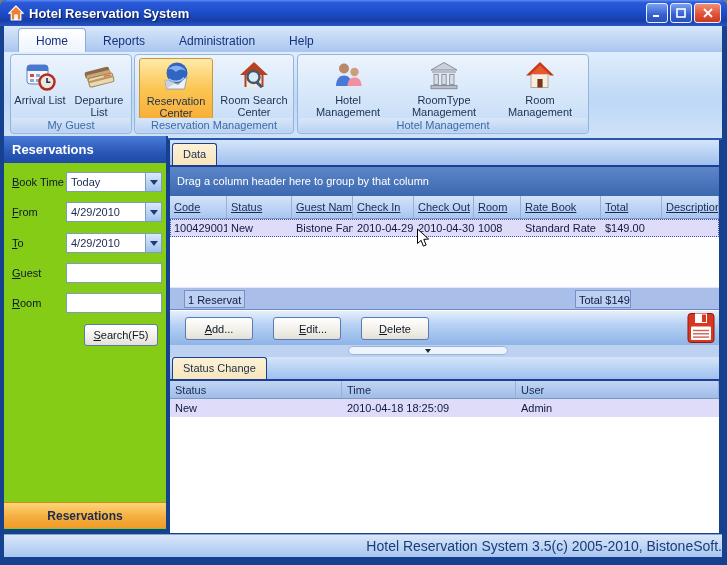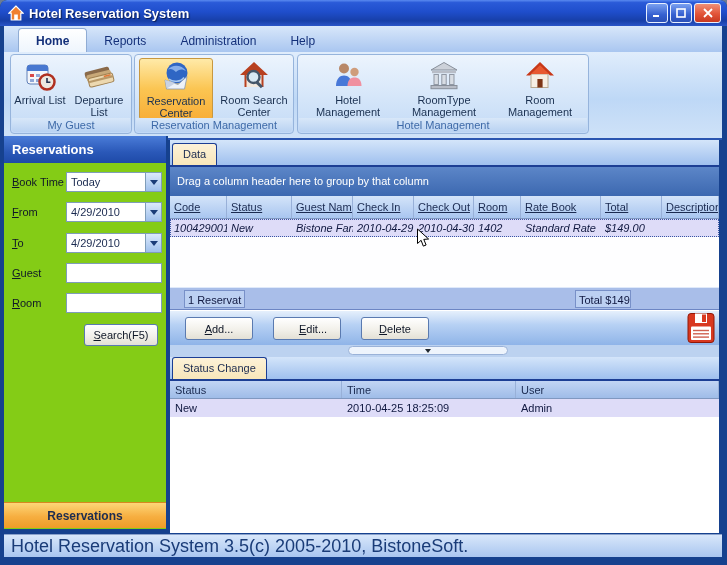--- a/index.html
+++ b/index.html
@@ -17,21 +17,21 @@
   .winbtn { width:22px; height:20px; border:1px solid #e8f0ff; border-radius:3px;
     background:linear-gradient(#7aa0f0,#3560d0 60%,#2a50b8); display:flex; align-items:center; justify-content:center;
     color:#fff; font-size:11px; cursor:default; }
   .winbtn.close { width:27px; background:linear-gradient(#f09078,#e25438 55%,#c83820); }
 
   
   .tabrow { position:absolute; left:4px; top:26px; width:718px; height:26px;
     background:linear-gradient(#d8e7fa,#a9c6f0); display:flex; align-items:flex-end; padding-left:14px; }
   .tab { padding:5px 17px 4px; color:#14307a; font-size:12px; cursor:default; }
   .tab.active { background:linear-gradient(#ffffff,#eef5fd); border:1px solid #90acd4; border-bottom:none;
-    border-radius:4px 4px 0 0; font-weight:bold;text-align:right; }
+    border-radius:4px 4px 0 0; font-weight:normal;text-align:right; }
 
   
   .ribbon { position:absolute; left:4px; top:52px; width:718px; height:88px;
     background:linear-gradient(#e0edfc,#bed8f6 55%,#cfe2f8); border-bottom:2px solid #2a55b0; }
   .rgroup { position:absolute; top:2px; height:80px; border:1px solid #96b4dc; border-radius:4px;
     background:linear-gradient(#ecf4fd,#cfe2f8 70%,#c2d9f6); }
   .rgroup-label { position:absolute; left:1px; right:1px; bottom:1px; height:14px; text-align:center;
     color:#3e6aa8; font-size:11px; line-height:14px; background:linear-gradient(#d8e7f9,#b9d2f2);
     border-radius:0 0 3px 3px; }
   .rbtn { position:absolute; top:3px; height:62px; text-align:center; color:#1a3050; cursor:default;
@@ -71,21 +71,21 @@
     border-bottom:2px solid #1c3e94; }
   .doc-tab { position:absolute; left:2px; bottom:0; height:22px; padding:0 10px; line-height:21px;
     background:linear-gradient(#fdf2d8,#f8e6ba); border:1px solid #1c3e94; border-bottom:none;
     border-radius:3px 3px 0 0; color:#1a2a50; }
   .groupbar { height:29px; background:linear-gradient(#5c86c8,#3c68b0); color:#fff; line-height:29px;
     padding-left:7px; }
   .ghead { display:flex; height:23px; background:linear-gradient(#d4e4f9,#a9c6f0);
     border-bottom:1px solid #8098c0;text-decoration:underline; }
   .ghead .hc { border-right:1px solid #98b0d8; padding:5px 0 0 4px; overflow:hidden; white-space:nowrap; }
   .grow { display:flex; height:18px; background:#dedcf8; outline:1px dotted #3a55a5; outline-offset:-1px; }
-  .grow .gc { padding:3px 12px 0 4px; overflow:hidden; white-space:nowrap; color:#101840;font-style:italic; }
+  .grow .gc { padding:3px 12px 0 4px; overflow:hidden; white-space:nowrap; color:#101840; }
   .c0{width:57px}.c1{width:65px}.c2{width:61px}.c3{width:61px}.c4{width:60px}
   .c5{width:47px}.c6{width:80px}.c7{width:61px}.c8{flex:1;border-right:none}
   .gridgap { height:50px; background:#fefeff; }
   .summary { position:relative; height:23px; background:#a9bee9; border-top:1px solid #dfe9fa;
     border-bottom:1px solid #6d86c4; }
   .sumbox { position:absolute; top:2px; height:18px; background:#bcd0f2; border:1px solid #7890c8;
     padding:3px 3px 0 3px; overflow:hidden; white-space:nowrap; color:#101840; }
   .sum-left { left:14px; width:61px; }
   .sum-right { left:405px; width:56px; }
   .btnbar { position:relative; height:35px; background:linear-gradient(#e6f0fc,#b7d1f4 40%,#8fb4e8);
@@ -99,21 +99,21 @@
   .schead { display:flex; height:18px; background:linear-gradient(#c2d5f4,#9fbcE8);
     border-bottom:1px solid #8098c0; }
   .schead .hc { border-right:1px solid #98b0d8; padding:3px 0 0 5px; }
   .scrow { display:flex; height:18px; background:#dedcf8; }
   .scrow .gc { padding:3px 0 0 5px; color:#101840; }
   .s0{width:172px}.s1{width:174px}.s2{flex:1;border-right:none}
 
   
   .statusbar { position:absolute; left:4px; top:534px; width:718px; height:23px;
     background:linear-gradient(#d8e7fa,#a9c6f0); border-top:1px solid #8aa2cc;
-    color:#1a3c78; font-size:18px; line-height:22px; padding-left:7px; }
+    color:#1a3c78; font-size:14px; line-height:22px; padding-left:7px;text-align:right; }
 
   .cursor { position:absolute; left:416px; top:228px; width:14px; height:21px; pointer-events:none; }
 </style>
 </head>
 <body>
 
 <div class="window">
 
   <div class="titlebar">
     <svg class="title-icon" viewBox="0 0 16 16">
@@ -294,21 +294,21 @@
       <div class="hc c7">Total</div>
       <div class="hc c8">Description</div>
     </div>
 
     <div class="grow">
       <div class="gc c0">100429001</div>
       <div class="gc c1">New</div>
       <div class="gc c2">Bistone Fan</div>
       <div class="gc c3">2010-04-29</div>
       <div class="gc c4">2010-04-30</div>
-      <div class="gc c5">1402</div>
+      <div class="gc c5">1008</div>
       <div class="gc c6">Standard Rate</div>
       <div class="gc c7">$149.00</div>
       <div class="gc c8"></div>
     </div>
 
     <div class="gridgap"></div>
 
     <div class="summary">
       <div class="sumbox sum-left">1 Reservat</div>
       <div class="sumbox sum-right">Total $149</div>
@@ -340,21 +340,21 @@
     </div>
 
     <div class="schead">
       <div class="hc s0">Status</div>
       <div class="hc s1">Time</div>
       <div class="hc s2">User</div>
     </div>
 
     <div class="scrow">
       <div class="gc s0">New</div>
-      <div class="gc s1">2010-04-25 18:25:09</div>
+      <div class="gc s1">2010-04-18 18:25:09</div>
       <div class="gc s2">Admin</div>
     </div>
   </div>
 
   <div class="statusbar">Hotel Reservation System 3.5(c) 2005-2010, BistoneSoft.</div>
 
   <svg class="cursor" viewBox="0 0 14 21">
     <path d="M1.5 1l0 14.5 3.6-3.2 2.2 5.8 2.8-1.1-2.3-5.6 4.8-0.4z" fill="#fff" stroke="#000" stroke-width="1"></path>
   </svg>
 

